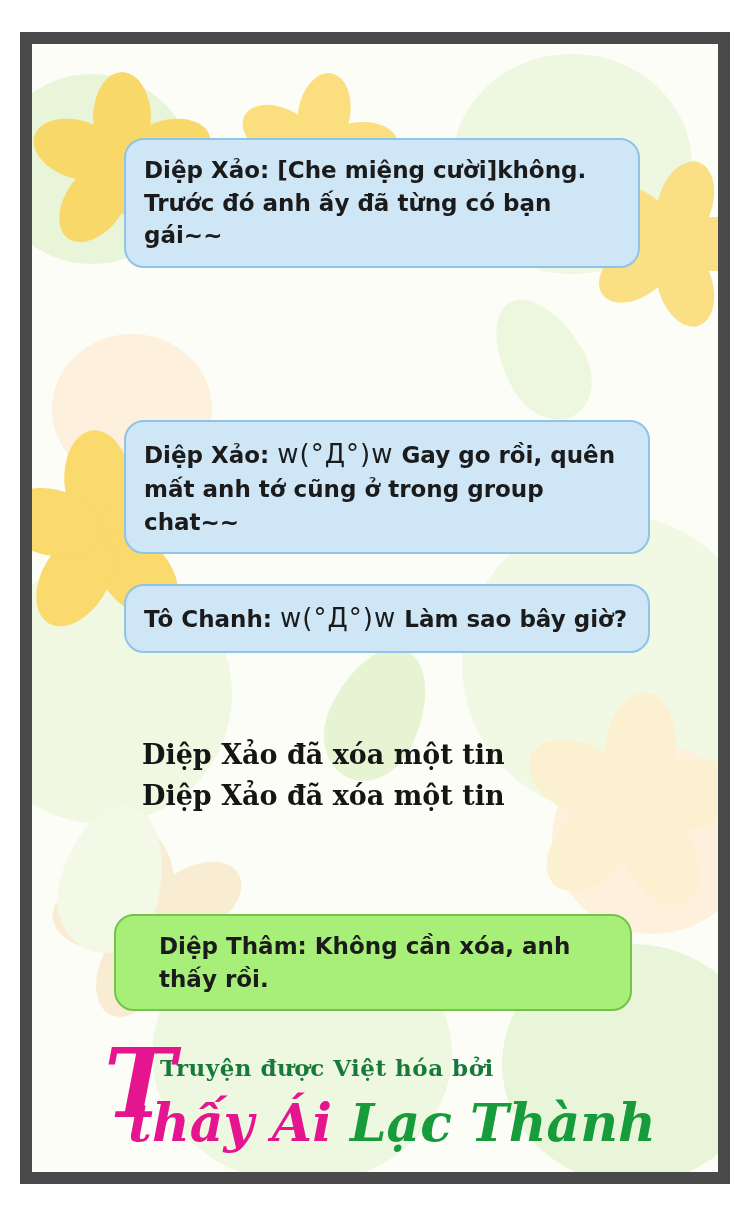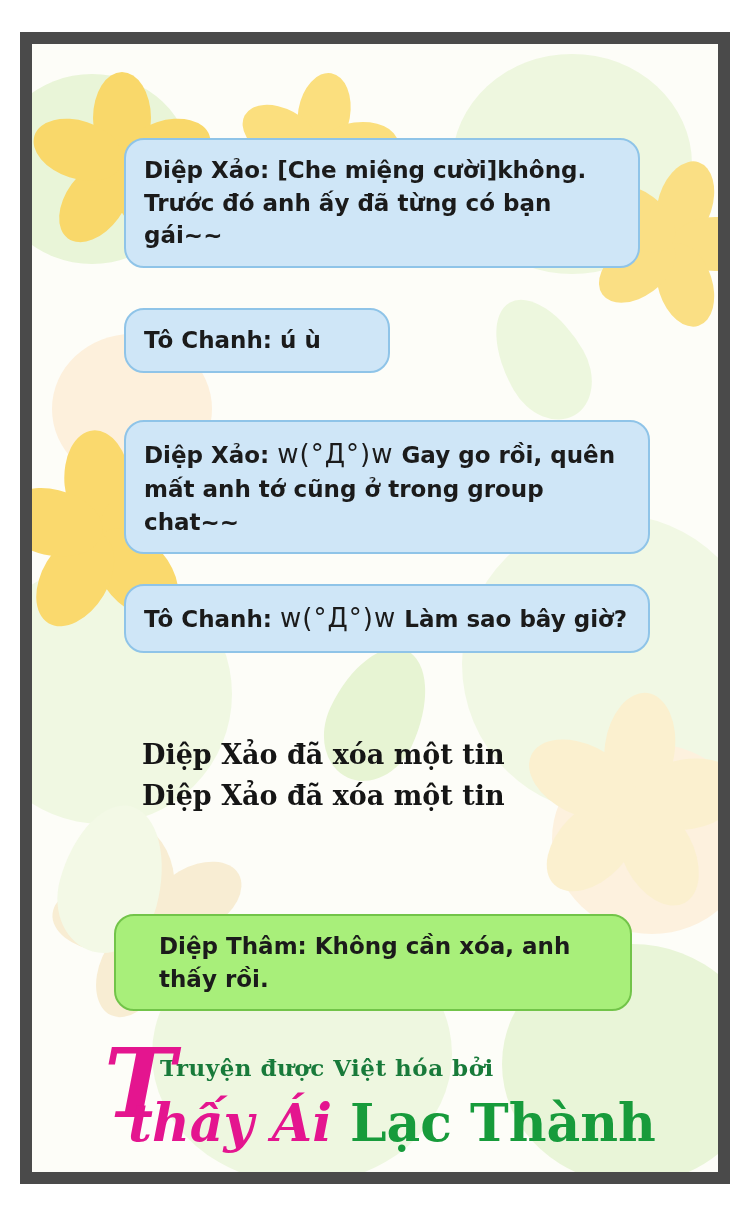--- a/index.html
+++ b/index.html
@@ -147,20 +147,21 @@
     font-weight: 700;
     font-size: 52px;
     color: #e4158f;
     white-space: nowrap;
   }
   .credit-green {
     position: absolute;
     left: 282px;
     top: 56px;
     font-family: "DejaVu Serif", serif;
+    font-style: italic;
     font-weight: 700;
     font-size: 52px;
     color: #179b3b;
     white-space: nowrap;
   }
 </style>
 </head>
 <body>
 
 <div id="page">
@@ -228,23 +229,20 @@
 
         <div class="petal" style="left:300px; top:600px; width:90px; height:140px; background:#e7f4d3; transform:rotate(25deg);"></div>
         <div class="petal" style="left:470px; top:250px; width:80px; height:130px; background:#edf7de; transform:rotate(-30deg);"></div>
         <div class="petal" style="left:30px; top:760px; width:100px; height:150px; background:#f3f9e6; transform:rotate(15deg);"></div>
       </div>
 
       <div class="bubble blue" style="left:92px; top:94px; width:516px;">
         <span>Diệp Xảo: [Che miệng cười]không. Trước đó anh ấy đã từng có bạn gái~~</span>
       </div>
 
-      <div class="bubble blue" style="left:92px; top:264px; width:266px;">
-        <span>Tô Chanh: ú ù</span>
-      </div>
 
       <div class="bubble blue" style="left:92px; top:376px; width:526px;">
         <span>Diệp Xảo:</span>
         <span class="kaomoji">w(°Д°)w</span>
         <span>Gay go rồi, quên mất anh tớ cũng ở trong group chat~~</span>
       </div>
 
       <div class="bubble blue" style="left:92px; top:540px; width:526px;">
         <span>Tô Chanh:</span>
         <span class="kaomoji">w(°Д°)w</span>

